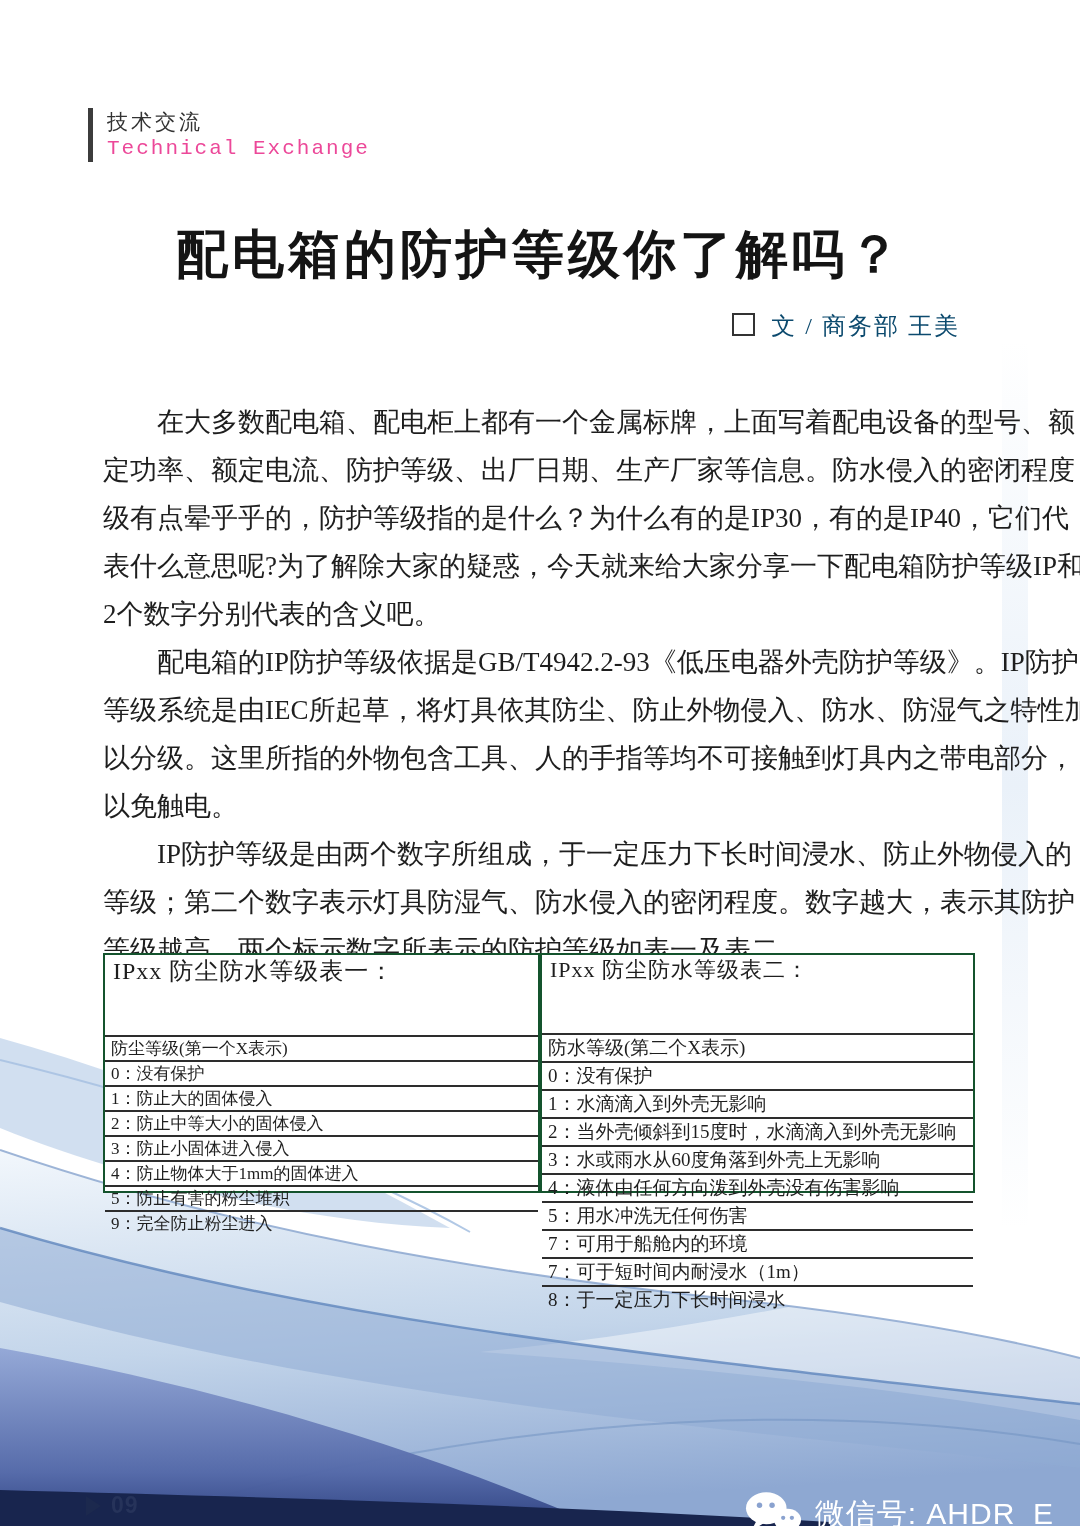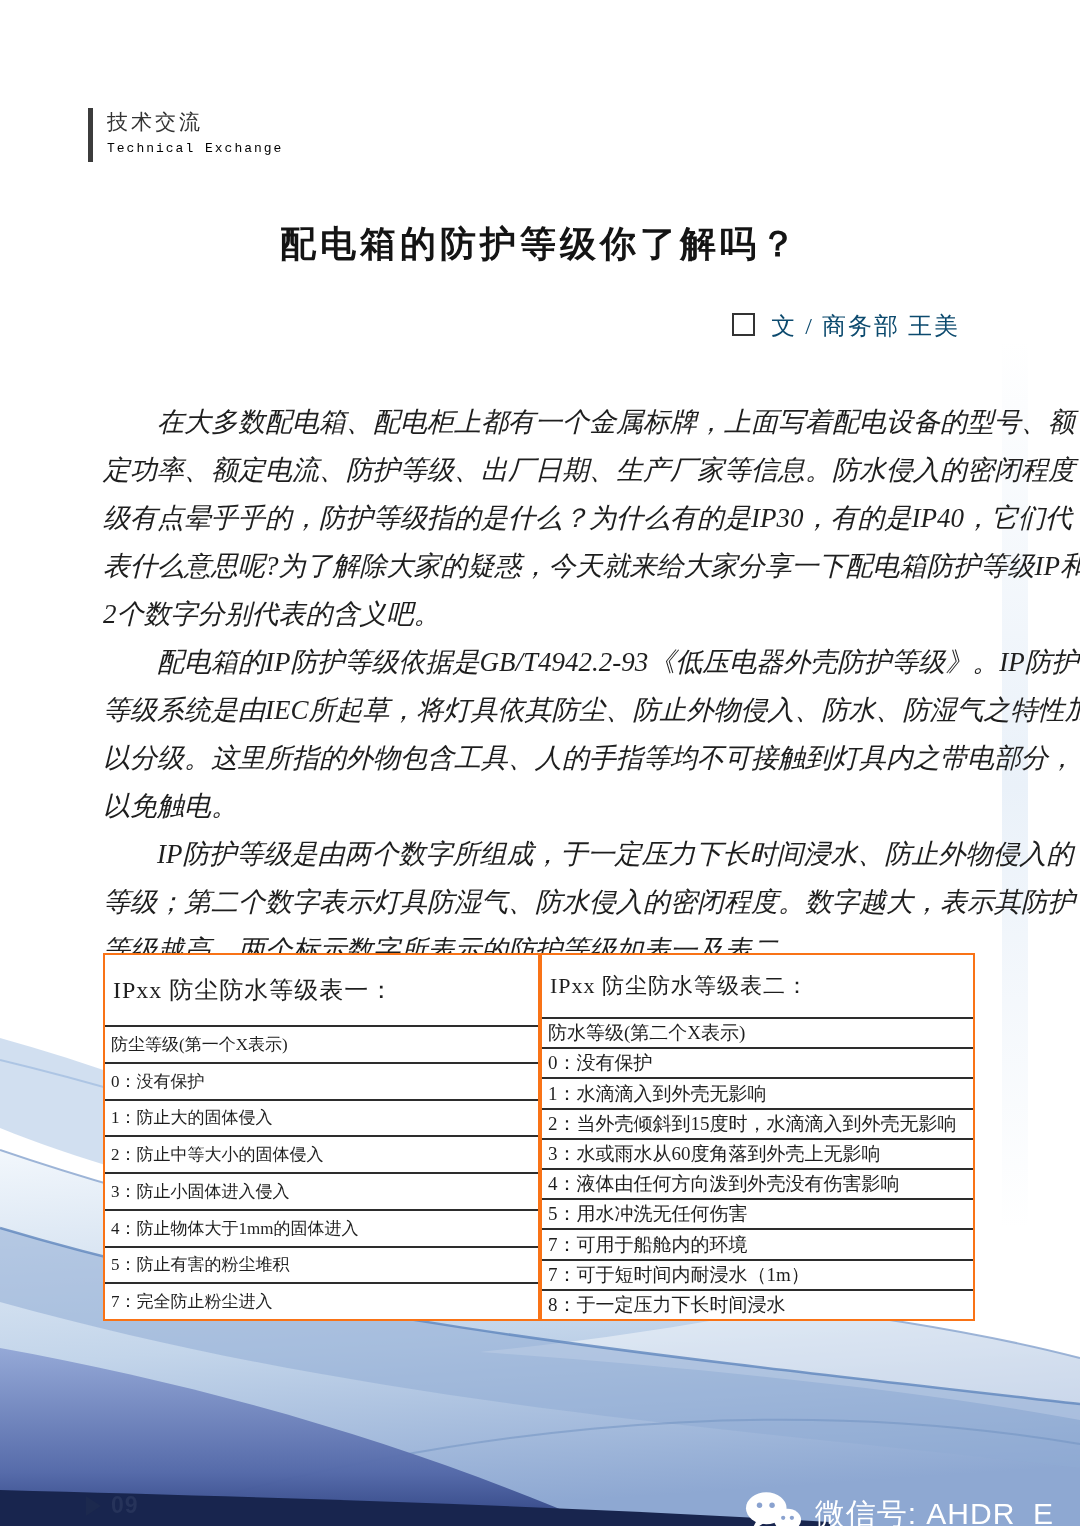--- a/index.html
+++ b/index.html
@@ -11,41 +11,41 @@
     font-family:"Liberation Serif","DejaVu Serif",serif;
     color:#1e1e1e;
   }
   .waves{position:absolute;left:0;top:0;width:1080px;height:1526px;z-index:0;}
   .content{position:absolute;left:0;top:0;width:1080px;height:1526px;z-index:1;margin-top:48px;}
 
   
   .hdr{position:absolute;left:88px;top:60px;display:flex;align-items:stretch;}
   .hdr-bar{width:5px;background:#3c3c3c;margin-right:14px;}
   .hdr-zh{font-size:21px;color:#333;letter-spacing:3px;line-height:28px;font-family:"Liberation Serif","DejaVu Serif",serif;}
-  .hdr-en{font-size:13px;color:#000000;letter-spacing:2px;line-height:26px;font-family:"Liberation Mono","DejaVu Sans Mono",monospace;}
+  .hdr-en{font-size:21px;color:#ec4899;letter-spacing:2px;line-height:26px;font-family:"Liberation Mono","DejaVu Sans Mono",monospace;}
 
   
   .title{position:absolute;left:0;width:1080px;top:172px;text-align:center;
-         font-size:36px;font-weight:700;color:#141414;letter-spacing:4px;}
+         font-size:52px;font-weight:700;color:#141414;letter-spacing:4px;}
   .byline{position:absolute;left:103px;width:857px;top:262px;text-align:right;
           font-size:24px;color:#0c4a6e;letter-spacing:2px;}
   .byline-sq{display:inline-block;width:19px;height:19px;border:2px solid #333;
              vertical-align:-2px;margin-right:16px;}
 
   
   .body-text{position:absolute;left:103px;width:875px;top:350px;
              font-size:27px;line-height:48px;color:#1e1e1e;}
-  .pline{text-align:justify;text-align-last:justify;white-space:nowrap;font-style:italic;}
+  .pline{text-align:justify;text-align-last:justify;white-space:nowrap;}
   .pline.last{text-align-last:left;white-space:normal;}
   .pline.first{text-indent:2em;}
 
   
   .tables{position:absolute;left:103px;top:905px;width:872px;display:flex;}
-  .tbl{background:#ffffff;border:2px solid #f97316;box-sizing:border-box;
-       display:flex;flex-direction:column;height:368px;}
+  .tbl{background:#ffffff;border:2px solid #14532d;box-sizing:border-box;
+       display:flex;flex-direction:column;height:240px;gap:48px;}
   .tbl-left{width:437px;}
   .tbl-right{width:435px;}
   .t-title{display:flex;align-items:center;padding-left:8px;letter-spacing:1px;}
   .tbl-left .t-title{height:70px;font-size:24px;}
   .tbl-right .t-title{height:62px;font-size:22px;}
   .t-rows{flex:1;display:flex;flex-direction:column;}
   .t-row{flex:1;border-top:2px solid #2d2d2d;display:flex;align-items:center;
          padding-left:6px;overflow:hidden;white-space:nowrap;}
   .tbl-left .t-row{font-size:17px;}
   .tbl-right .t-row{font-size:19px;}
@@ -139,21 +139,21 @@
       <div class="tbl tbl-left">
         <div class="t-title">IPxx 防尘防水等级表一：</div>
         <div class="t-rows">
             <div class="t-row">防尘等级(第一个X表示)</div>
             <div class="t-row">0：没有保护</div>
             <div class="t-row">1：防止大的固体侵入</div>
             <div class="t-row">2：防止中等大小的固体侵入</div>
             <div class="t-row">3：防止小固体进入侵入</div>
             <div class="t-row">4：防止物体大于1mm的固体进入</div>
             <div class="t-row">5：防止有害的粉尘堆积</div>
-            <div class="t-row">7：完全防止粉尘进入</div>
+            <div class="t-row">9：完全防止粉尘进入</div>
           </div>
       </div>
       <div class="tbl tbl-right">
         <div class="t-title">IPxx 防尘防水等级表二：</div>
         <div class="t-rows">
             <div class="t-row">防水等级(第二个X表示)</div>
             <div class="t-row">0：没有保护</div>
             <div class="t-row">1：水滴滴入到外壳无影响</div>
             <div class="t-row">2：当外壳倾斜到15度时，水滴滴入到外壳无影响</div>
             <div class="t-row">3：水或雨水从60度角落到外壳上无影响</div>

